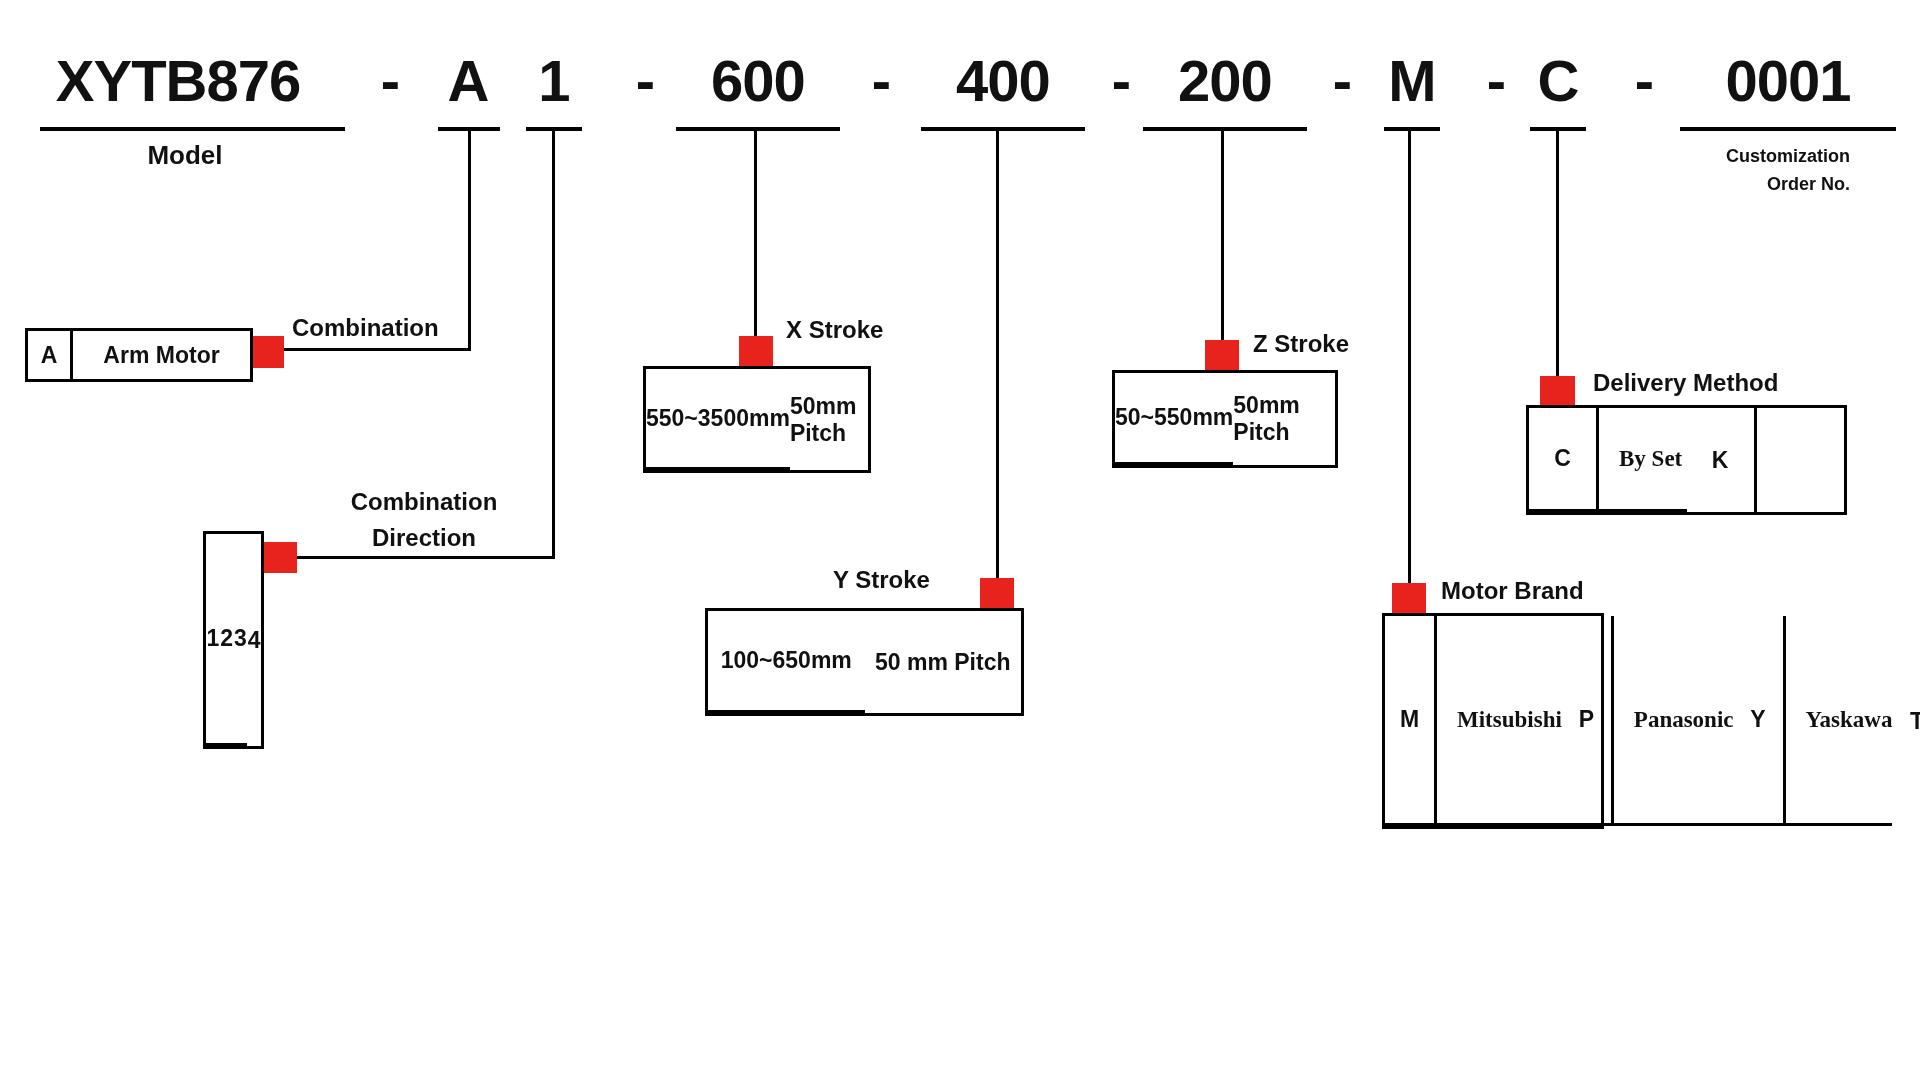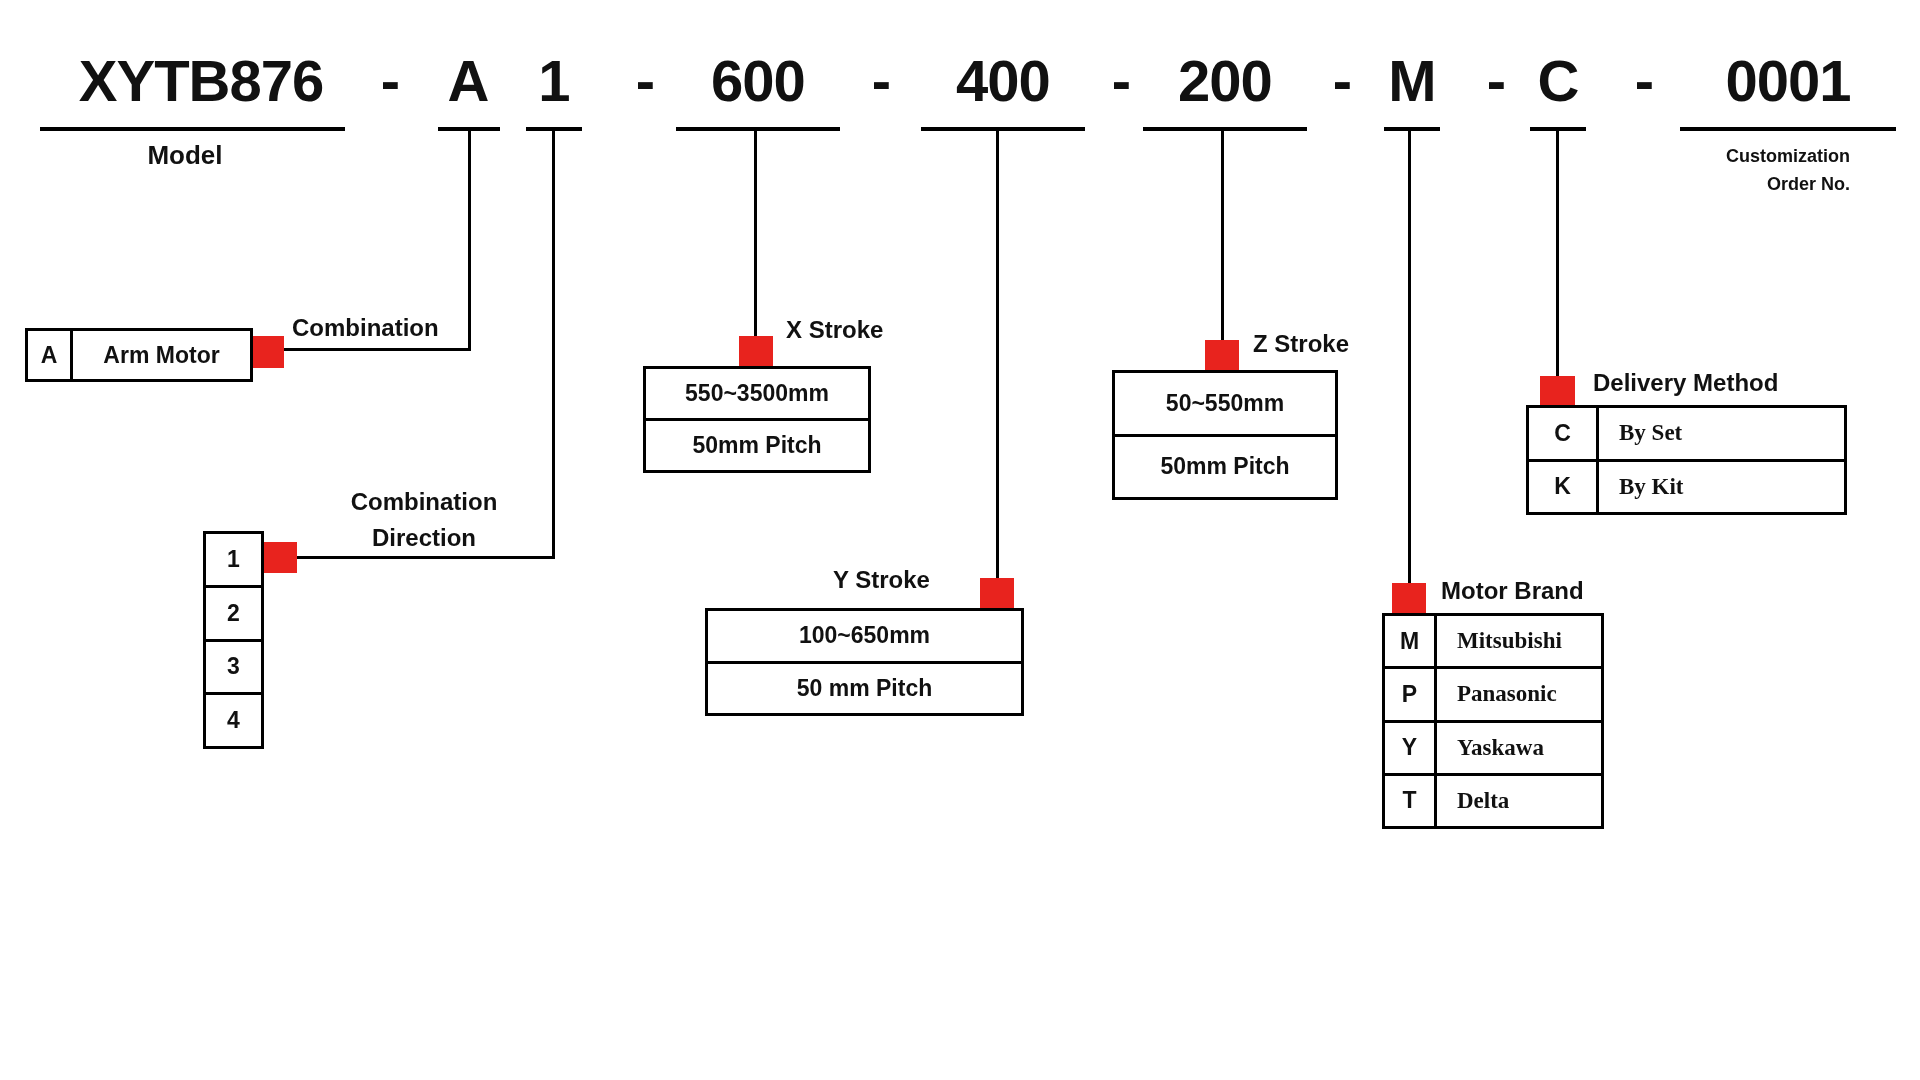--- a/index.html
+++ b/index.html
@@ -16,34 +16,34 @@
   .vline{position:absolute;top:129px;width:3px;background:#000;}
   .hline{position:absolute;height:3px;background:#000;}
   
   .sq{position:absolute;background:#e8231e;}
   
   .callout{position:absolute;font-size:24px;font-weight:700;white-space:nowrap;}
   .callout.center{transform:translateX(-50%);text-align:center;line-height:36px;}
   
   .box{position:absolute;border:3px solid #000;background:#fff;box-sizing:border-box;display:flex;}
   .box.cols{flex-direction:row;}
-  .box.rows{flex-direction:column;}
+  .box.rows{flex-direction:row;}
   .cell{display:flex;align-items:center;justify-content:center;font-size:23px;font-weight:700;
         box-sizing:border-box;flex:1;}
   .cell.code{flex:none;border-right:3px solid #000;}
   .cell.name{justify-content:flex-start;padding-left:20px;font-family:Liberation Serif, serif;}
   .row{display:flex;flex-direction:row;flex:1;box-sizing:border-box;}
   .row.divider,.cell.divider{border-bottom:3px solid #000;}
 </style>
 </head>
 <body>
 
 <div class="canvas">
 
-  <div class="seg" style="left:201px">XYTB876</div>
+  <div class="seg" style="left:178px">XYTB876</div>
   <div class="seg" style="left:390px">-</div>
   <div class="seg" style="left:468px">A</div>
   <div class="seg" style="left:554px">1</div>
   <div class="seg" style="left:645px">-</div>
   <div class="seg" style="left:758px">600</div>
   <div class="seg" style="left:881px">-</div>
   <div class="seg" style="left:1003px">400</div>
   <div class="seg" style="left:1121px">-</div>
   <div class="seg" style="left:1225px">200</div>
   <div class="seg" style="left:1342px">-</div>
@@ -113,21 +113,21 @@
   <div class="box rows" style="left:643px;top:366px;width:228px;height:107px">
     <div class="cell divider">550~3500mm</div>
     <div class="cell">50mm Pitch</div>
   </div>
 
   <div class="box rows" style="left:705px;top:608px;width:319px;height:108px">
     <div class="cell divider">100~650mm</div>
     <div class="cell">50 mm Pitch</div>
   </div>
 
-  <div class="box rows" style="left:1112px;top:370px;width:226px;height:130px">
+  <div class="box rows" style="left:1112px;top:370px;width:226px;height:98px">
     <div class="cell divider">50~550mm</div>
     <div class="cell">50mm Pitch</div>
   </div>
 
   <div class="box rows" style="left:1382px;top:613px;width:222px;height:216px">
     <div class="row divider">
       <div class="cell code" style="width:52px">M</div>
       <div class="cell name">Mitsubishi</div>
     </div>
     <div class="row divider">
@@ -144,17 +144,16 @@
     </div>
   </div>
 
   <div class="box rows" style="left:1526px;top:405px;width:321px;height:110px">
     <div class="row divider">
       <div class="cell code" style="width:70px">C</div>
       <div class="cell name">By Set</div>
     </div>
     <div class="row">
       <div class="cell code" style="width:70px">K</div>
-      <div class="cell name">By Kit</div>
     </div>
   </div>
 
 </div>
 
 </body></html>

